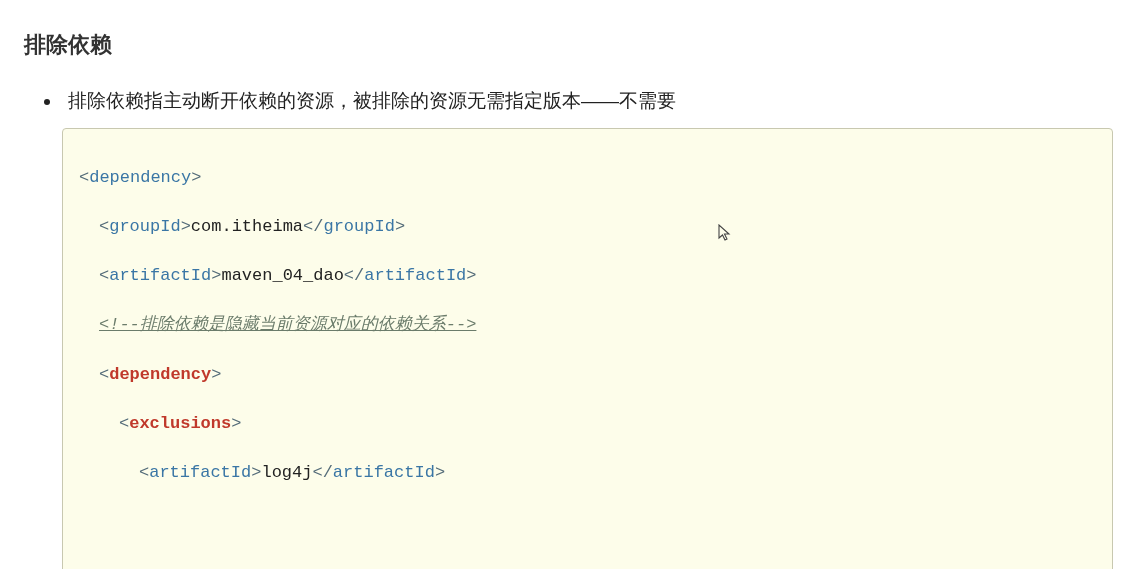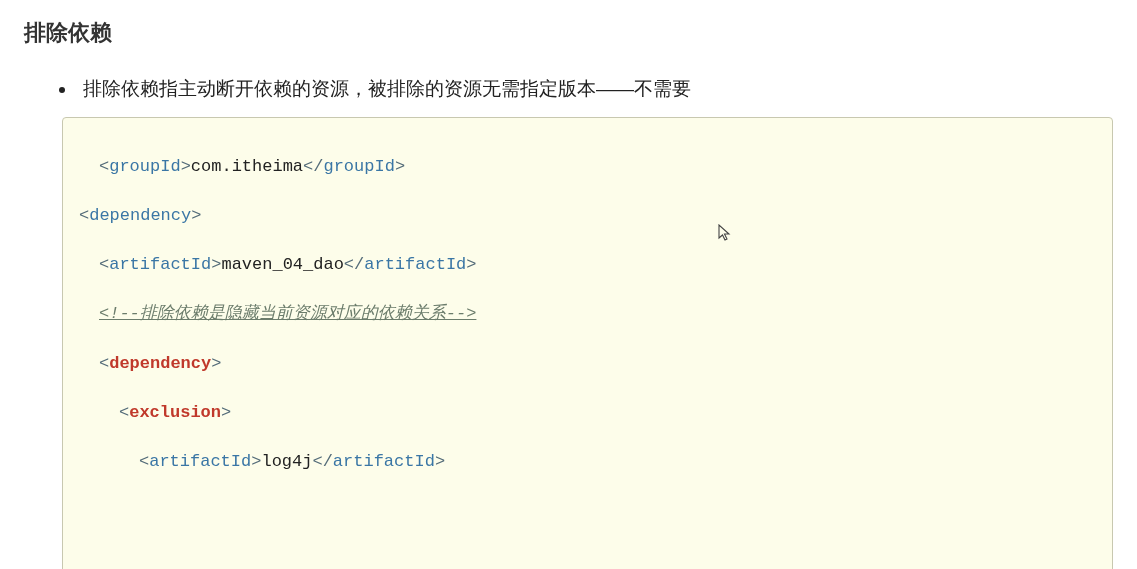--- a/index.html
+++ b/index.html
@@ -9,26 +9,26 @@
     background: #ffffff;
     color: #222;
     width: 1137px;
     box-sizing: border-box;
     position: relative;
   }
   h3.section-title {
     font-size: 22px;
     color: #333;
     font-weight: 700;
-    margin: 0 0 28px 0;
+    margin: 12px 0 28px 0;
   }
   ul.bullets {
     list-style: disc;
     padding-left: 38px;
-    margin: 15px;
+    margin: 0;
   }
   ul.bullets > li {
     font-size: 19px;
     color: #222;
     margin-bottom: 14px;
     padding-left: 6px;
   }
   .codeblock {
     background: #fdfdea;
     border: 1px solid #c8c8b0;
@@ -62,26 +62,26 @@
 </head>
 <body>
 
 <h3 class="section-title">排除依赖</h3>
 
 <ul class="bullets">
   <li>排除依赖指主动断开依赖的资源，被排除的资源无需指定版本——不需要</li>
 </ul>
 
 <div class="codeblock">
+<span class="ln"><span class="ang">&lt;</span><span class="tag-blue">dependency</span><span class="ang">&gt;</span></span>
 <span class="ln pad1"><span class="ang">&lt;</span><span class="tag-blue">groupId</span><span class="ang">&gt;</span><span class="txt">com.itheima</span><span class="ang">&lt;/</span><span class="tag-blue">groupId</span><span class="ang">&gt;</span></span>
-<span class="ln"><span class="ang">&lt;</span><span class="tag-blue">dependency</span><span class="ang">&gt;</span></span>
 <span class="ln pad1"><span class="ang">&lt;</span><span class="tag-blue">artifactId</span><span class="ang">&gt;</span><span class="txt">maven_04_dao</span><span class="ang">&lt;/</span><span class="tag-blue">artifactId</span><span class="ang">&gt;</span></span>
 <span class="ln pad1 comment">&lt;!--排除依赖是隐藏当前资源对应的依赖关系--&gt;</span>
 <span class="ln pad1"><span class="ang">&lt;</span><span class="tag-red">dependency</span><span class="ang">&gt;</span></span>
-<span class="ln pad2"><span class="ang">&lt;</span><span class="tag-red">exclusion</span><span class="ang">&gt;</span></span>
+<span class="ln pad2"><span class="ang">&lt;</span><span class="tag-red">exclusions</span><span class="ang">&gt;</span></span>
 <span class="ln pad3"><span class="ang">&lt;</span><span class="tag-blue">artifactId</span><span class="ang">&gt;</span><span class="txt">log4j</span><span class="ang">&lt;/</span><span class="tag-blue">artifactId</span><span class="ang">&gt;</span></span>
 
 
 
 
 
 
 
 </div>
 

